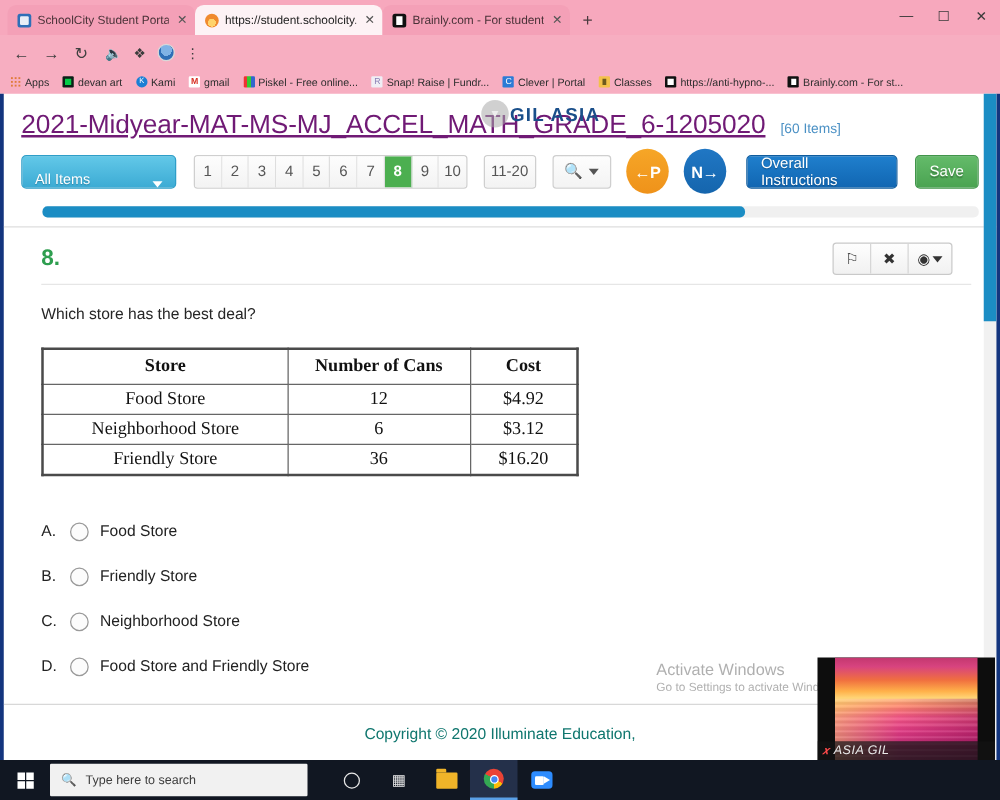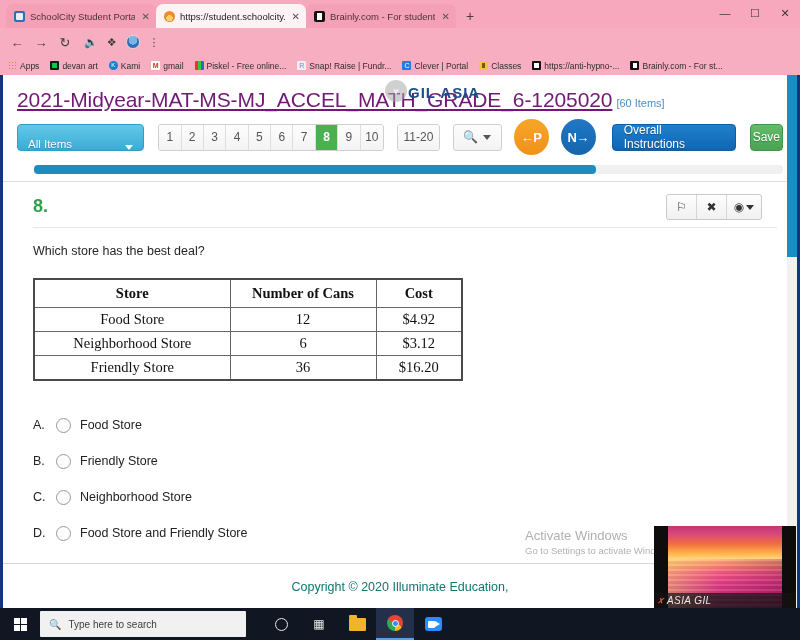--- a/index.html
+++ b/index.html
@@ -135,21 +135,21 @@
 
   .assessment-header {
     padding: 13px 14px 0 14px;
     position: relative;
   }
   .assess-title {
     font-size: 21px; color: #701a75; white-space: nowrap;
     letter-spacing: -0.1px;
     text-decoration: underline;
   }
-  .assess-count { font-size: 11px; color: #4a90c4; margin-left: 4px; }
+  .assess-count { font-size: 11px; color: #4a90c4; margin-left: 12px; }
   
   .overlay-name {
     position: absolute; left: 408px; top: 84px;
     font-size: 15px; font-weight: bold; color: #1a4f8a;
     letter-spacing: 1px; pointer-events: none;
   }
   .overlay-chevron {
     position: absolute; left: 385px; top: 80px;
     width: 22px; height: 22px; border-radius: 50%;
     background: rgba(170,170,170,0.55); color:#eee;
@@ -202,21 +202,21 @@
   }
   .cb-prev { background: linear-gradient(#f6a627,#ef921a); }
   .cb-next { background: linear-gradient(#2077c4,#1565ad); }
   .btn-blue {
     height: 27px; padding: 0 11px; border-radius: 4px;
     background: linear-gradient(#1f7fcd,#1166b2); border:1px solid #0f5c9e;
     color:#fff; font-size:12px; display:flex;align-items:center;
     margin-left: 8px; text-shadow: 0 1px 1px rgba(0,0,0,.3);
   }
   .btn-green {
-    height: 27px; padding: 0 2px; border-radius: 4px;
+    height: 27px; padding: 0 11px; border-radius: 4px;
     background: linear-gradient(#64bb6a,#4aa351); border:1px solid #41954a;
     color:#fff; font-size:12px; display:flex;align-items:center;
     margin-left: 6px; text-shadow: 0 1px 1px rgba(0,0,0,.3);
   }
 
   .progress-wrap {
     margin: 10px 14px 0 31px; height: 9px; background: #f0f0f0;
     border-radius: 4px; position: relative;
   }
   .progress-bar { height: 9px; background: #1b8dc4; border-radius: 4px; }

